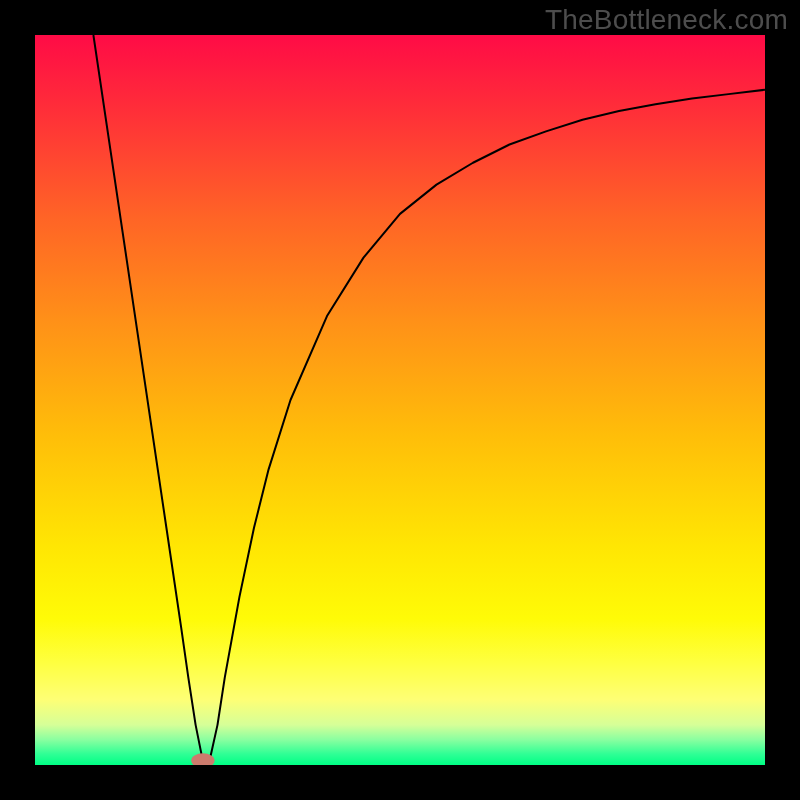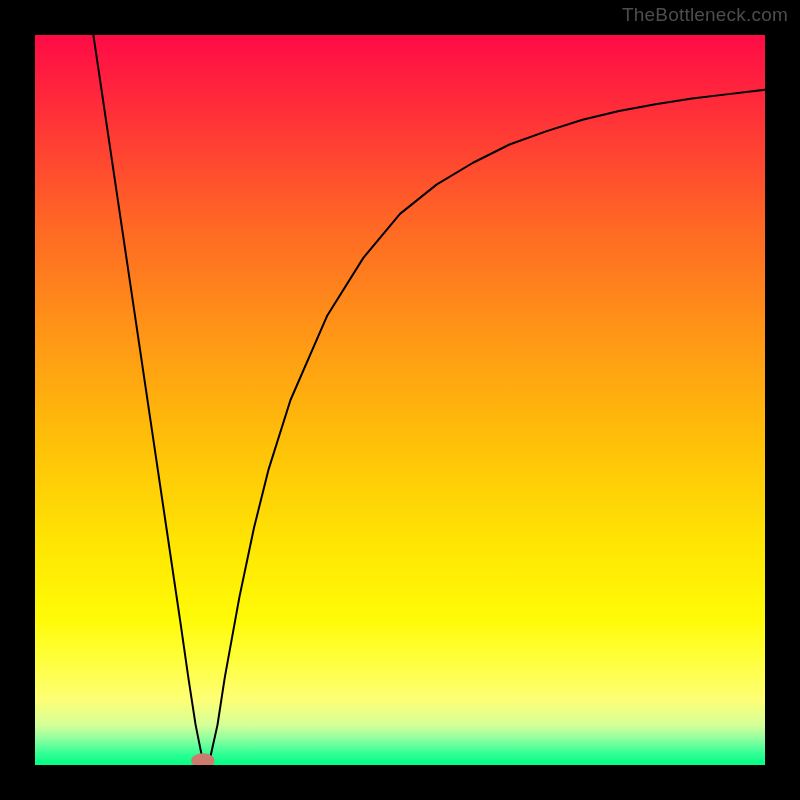--- a/index.html
+++ b/index.html
@@ -31,21 +31,21 @@
   }
   .curve-svg {
     position: absolute;
     inset: 0;
   }
   .watermark {
     position: absolute;
     top: 4px;
     right: 12px;
     color: #4d4d4d;
-    font-size: 19px;
+    font-size: 28px;
     font-weight: 400;
     letter-spacing: 0.2px;
     user-select: none;
   }
 </style>
 </head>
 <body>
 
 <div class="frame">
 

